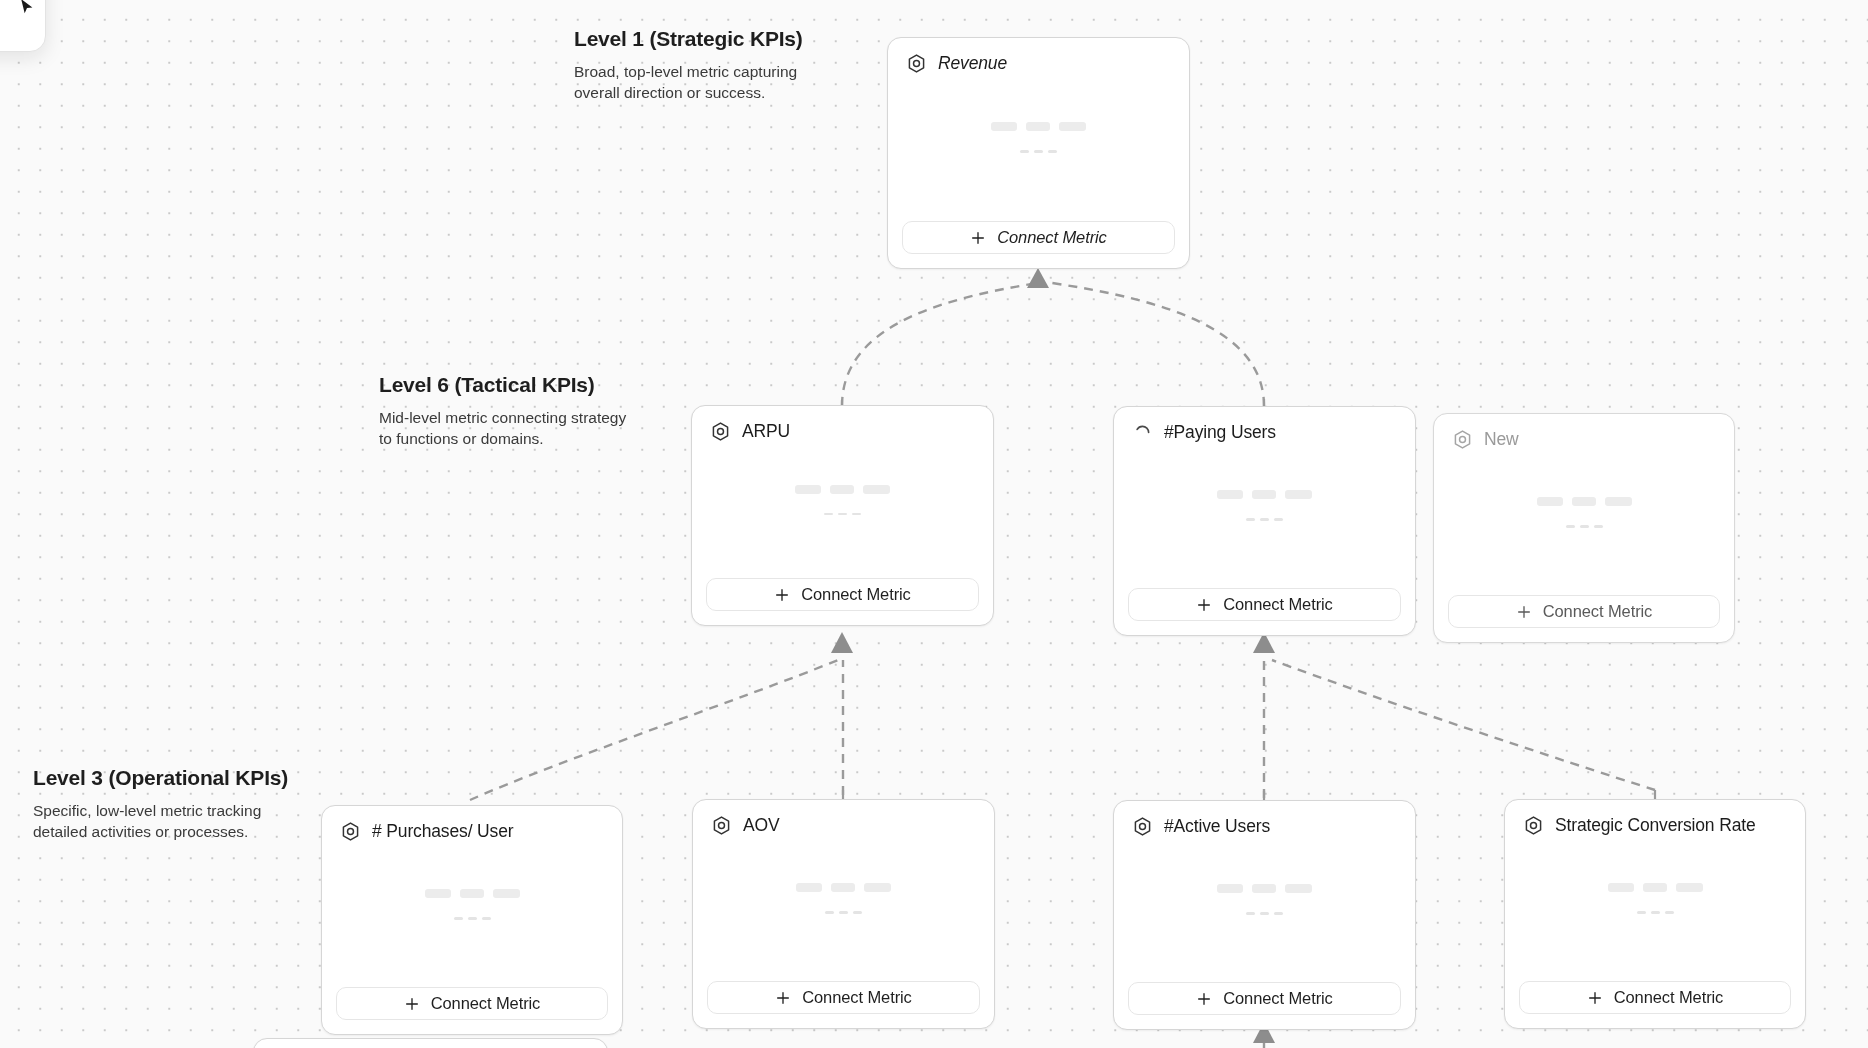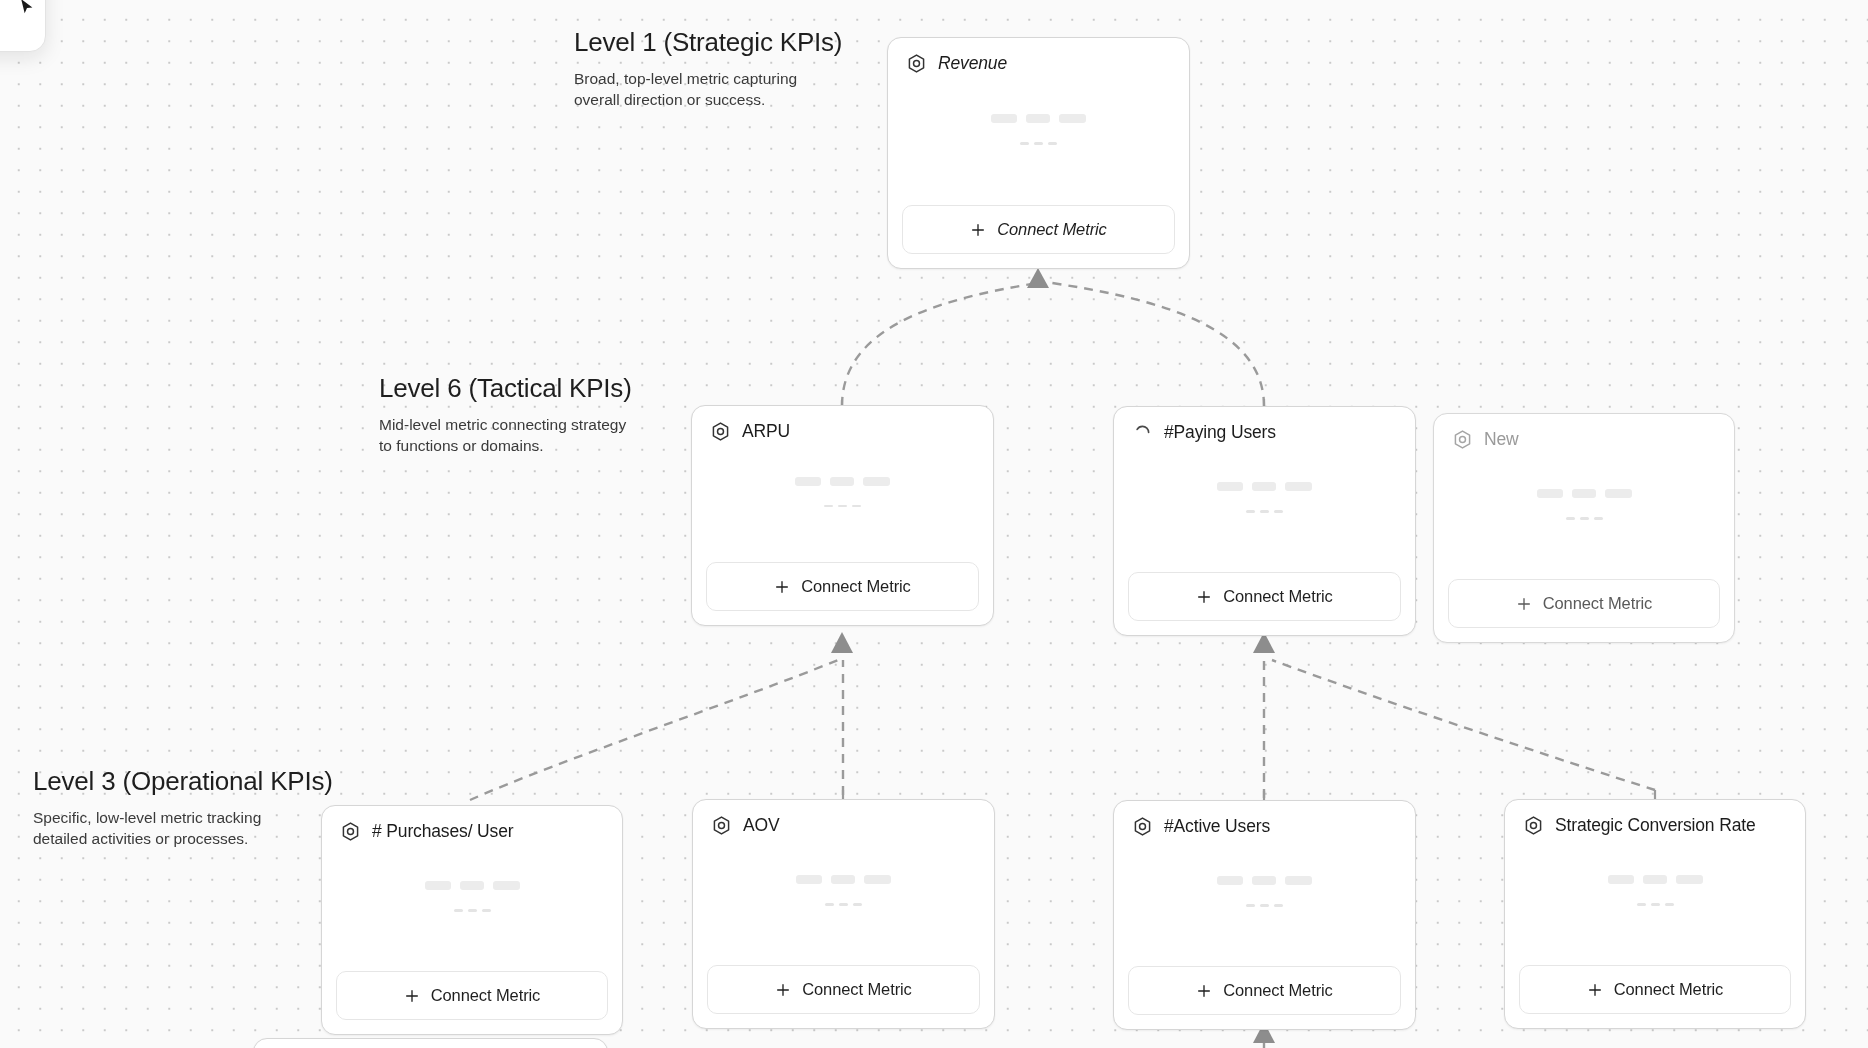--- a/index.html
+++ b/index.html
@@ -29,21 +29,21 @@
     stroke-width: 2.4;
     stroke-dasharray: 9 7;
     stroke-linecap: butt;
   }
   .edge-arrow { fill: #8d8d8d; }
   .edge-stub { stroke:#9a9a9a; stroke-width:2.2; }
 
   
   .level-caption { position: absolute; }
   .level-title {
-    font-size: 26px; font-weight: 400; color: #1e1e1e;
+    font-size: 21px; font-weight: 700; color: #1e1e1e;
     letter-spacing: -0.2px; line-height: 1.25;
     white-space: nowrap;
   }
   .level-desc {
     margin-top: 9px;
     font-size: 15.5px; font-weight: 400; color: #3a3a3a;
     line-height: 1.37; max-width: 252px;
   }
 
   
@@ -80,21 +80,21 @@
   .sk-bar.w2 { width: 24px; }
   .sk-bar.w3 { width: 27px; }
   .dash-row { display: flex; gap: 5px; align-items: center; }
   .dash { width: 9px; height: 2.5px; border-radius: 2px; background: #e4e4e4; }
   .card-footer { padding: 0 14px 14px 14px; }
   .connect-btn {
     width: 100%;
     border: 1.2px solid #e6e6e6;
     border-radius: 10px;
     background: #ffffff;
-    padding: 14px 10px;
+    padding: 6px 10px;
     display: flex; align-items: center; justify-content: center; gap: 11px;
     cursor: pointer;
     margin-top: 18px;
   }
   .plus-icon { width: 16px; height: 16px; display:block; }
   .connect-label {
     font-size: 16.5px; font-weight: 400; color: #1f1f1f; letter-spacing: -0.1px;
     white-space: nowrap;
   }
   .card.muted .connect-label { color: #5a5a5a; }

